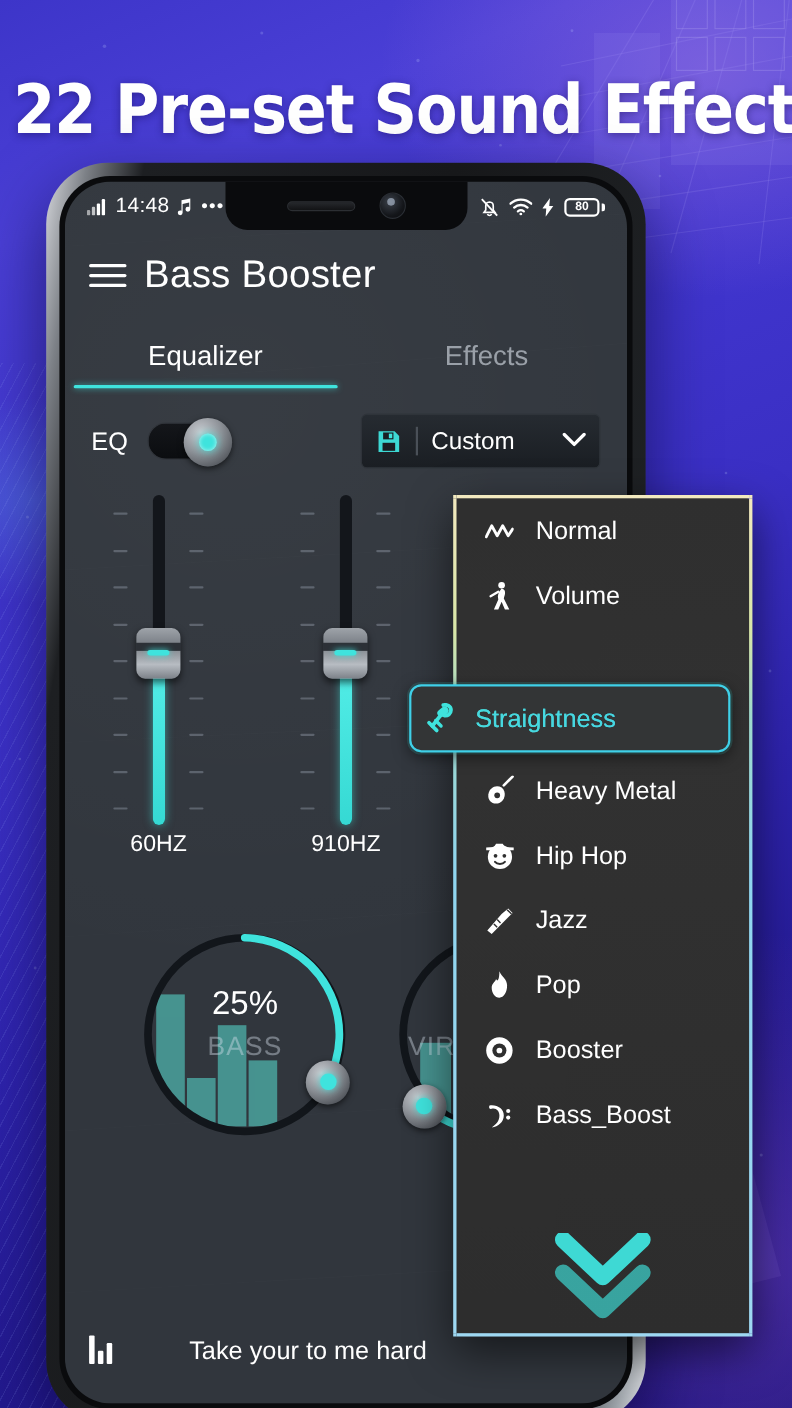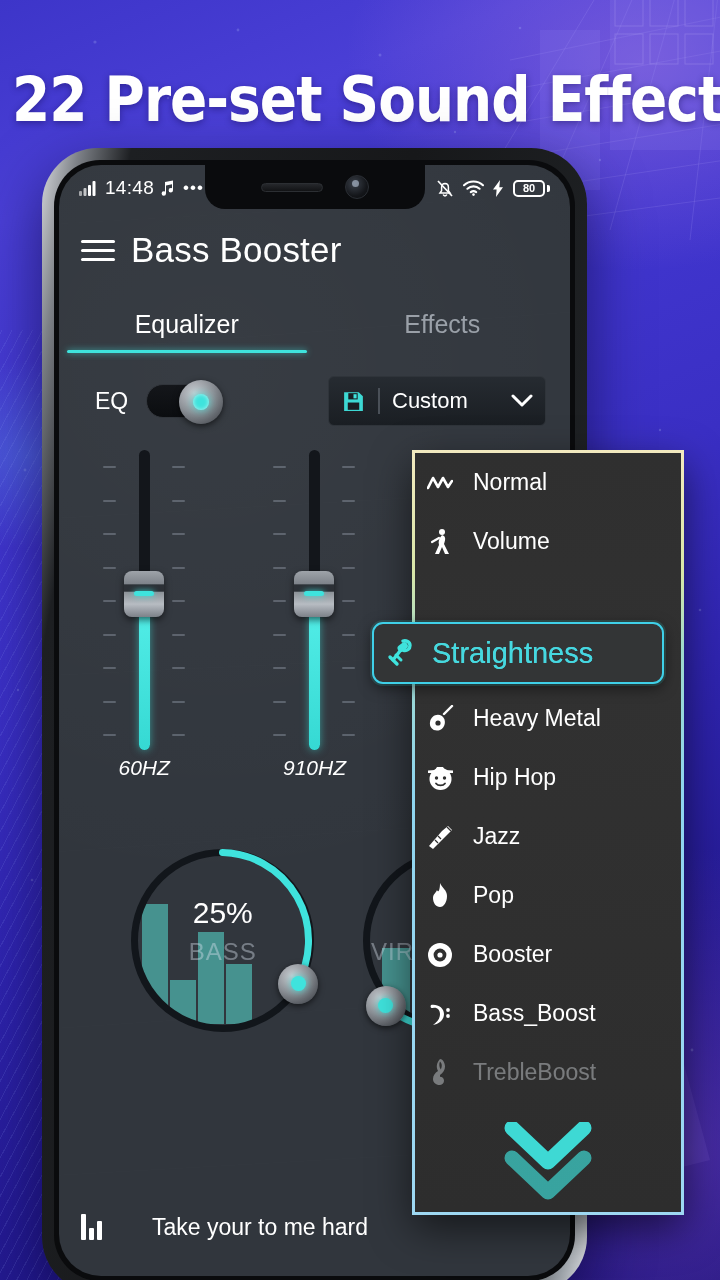--- a/index.html
+++ b/index.html
@@ -185,21 +185,21 @@
   }
   .tab.active { color: #fff; }
   .tab.active::after {
     content: ""; position: absolute; bottom: 0; left: 8px; right: 8px;
     height: 3px; background: #3fe3dd; border-radius: 2px;
     box-shadow: 0 0 6px rgba(63,227,221,.7);
   }
 
   
   #eqrow {
-    position: absolute; top: 205px; left: 12px; right: 0; height: 62px;
+    position: absolute; top: 205px; left: 0; right: 0; height: 62px;
     display: flex; align-items: center; padding: 0 24px; z-index: 3;
   }
   #eq-label { color: #fff; font-size: 23px; margin-right: 18px; }
   #eq-toggle {
     width: 76px; height: 34px; border-radius: 18px;
     background: linear-gradient(180deg,#14161a,#0b0d10);
     border: 1px solid #31353b;
     position: relative; cursor: pointer;
   }
   #eq-knob {
@@ -223,21 +223,21 @@
     padding: 0 12px; cursor: pointer;
   }
   #save-icon { color: #3fe3dd; display: flex; }
   .vdiv { width: 2px; height: 26px; background: #4a5058; }
   #preset-name { color: #fff; font-size: 22px; flex: 1; }
   #preset-chevron { color: #fff; font-size: 20px; font-weight: bold; }
 
   
   #sliders {
     position: absolute; top: 285px; left: 0; right: 0; height: 340px;
-    display: flex; z-index: 2; font-style: italic;
+    display: flex; z-index: 2;
   }
   .slider-col {
     flex: 1; position: relative;
     display: flex; flex-direction: column; align-items: center;
   }
   .track-wrap { position: relative; width: 100%; height: 300px; display: flex; justify-content: center; }
   .track {
     position: absolute; top: 0; width: 11px; height: 300px; border-radius: 6px;
     background: #13161b;
   }
@@ -295,37 +295,37 @@
   }
 
   
   #nowplaying {
     position: absolute; bottom: 22px; left: 0; right: 0; height: 54px;
     display: flex; align-items: center; padding: 0 22px; z-index: 3;
   }
   #np-bars { display: flex; align-items: flex-end; gap: 3px; height: 26px; }
   #np-bars i { width: 5px; background: #fff; border-radius: 1px; display: block; }
   #np-text {
-    margin-left: 50px; color: #fff; font-size: 23px; white-space: nowrap;
+    margin-left: 70px; color: #fff; font-size: 23px; white-space: nowrap;
   }
 
   
   #preset-menu {
     position: absolute; left: 412px; top: 450px;
     width: 272px; height: 765px;
     border-radius: 12px;
     background: linear-gradient(180deg, #2f2f2f 0%, #313131 30%, #2d2d2d 100%);
     border: 3px solid;
     border-image: linear-gradient(180deg, #f2e9bf 0%, #d8e6a8 16%, #9fd9cc 26%, #8fd5ef 45%, #9ed8f2 100%) 1;
     box-shadow: 0 14px 40px rgba(0,0,0,.55);
     z-index: 20;
     overflow: hidden;
   }
   .menu-item {
-    height: 59px; display: flex; align-items: center; 
+    height: 59px; display: flex; align-items: center; padding-left: 14px;
     color: #ffffff; font-size: 23px; cursor: pointer;
   }
   .menu-item .mi-icon {
     width: 50px; display: flex; align-items: center; justify-content: center;
     font-size: 24px; color: #fff;
   }
   .menu-item .mi-label { margin-left: 8px; }
   .menu-item.dim { color: rgba(235,240,245,.40); }
   .menu-item.dim .mi-icon { color: rgba(235,240,245,.40); }
 
@@ -334,21 +334,21 @@
     width: 292px; height: 62px;
     border-radius: 11px;
     background: #333536;
     border: 2px solid #3fd0e8;
     box-shadow: 0 0 0 2px rgba(63,227,221,.15), 0 4px 14px rgba(0,0,0,.5);
     display: flex; align-items: center;
     z-index: 25;
   }
   #highlight-item .mi-icon { width: 52px; color: #3fe3dd; font-size: 24px;
     display: flex; align-items: center; justify-content: center; }
-  #highlight-item .mi-label { margin-left: 6px; font-size: 29px;
+  #highlight-item .mi-label { margin-left: 6px; font-size: 23px;
     background: linear-gradient(90deg,#4fe8c8,#45c8f0);
     -webkit-background-clip: text; background-clip: text; color: #46d8e0; }
 
   #scroll-chevrons {
     position: absolute; left: 50%; transform: translateX(-50%);
     bottom: 8px; z-index: 28; pointer-events: none;
   }
 </style>
 </head>
 <body>
@@ -772,28 +772,20 @@
       <span class="mi-icon">
         <svg width="24" height="26" viewBox="0 0 24 26">
             <path d="M3 4 C10 3 16 7 16 13 C16 19 11 23 5 24 C9 21 12 18 12 13 C12 9 9 6 5 7 C3 7.4 2 6 3 4Z" fill="#fff"></path>
             <circle cx="20" cy="9" r="1.9" fill="#fff"></circle>
             <circle cx="20" cy="15" r="1.9" fill="#fff"></circle>
           </svg>
       </span>
       <span class="mi-label">Bass_Boost</span>
     </div>
 
-    <div class="menu-item dim">
-      <span class="mi-icon">
-        <svg width="18" height="30" viewBox="0 0 18 30">
-            <path d="M9 1 C5.5 5 5 9 7 13 C4 15 2 17.5 2 21 C2 24.5 5 27 8.5 27 C11 27 13 25.2 13 22.8 C13 20.4 11.2 18.8 9 18.8 L9 17 C12 15 14 12 14 8.6 C14 4.6 11.5 1 9 1Z M9 3.5 C10.8 5 11.6 8 9.8 11.6 C8 9 8 5.6 9 3.5Z" fill="currentColor"></path>
-          </svg>
-      </span>
-      <span class="mi-label">TrebleBoost</span>
-    </div>
 
     <div id="scroll-chevrons">
       <svg width="88" height="78" viewBox="0 0 88 78">
         <path d="M8 6 L44 40 L80 6" fill="none" stroke="#3fe3dd" stroke-width="15" stroke-linecap="round" stroke-linejoin="round" opacity=".95"></path>
         <path d="M8 36 L44 70 L80 36" fill="none" stroke="#3fe3dd" stroke-width="15" stroke-linecap="round" stroke-linejoin="round" opacity=".65"></path>
       </svg>
     </div>
   </div>
 
   <div id="highlight-item" style="left:372px;top:622px;">

